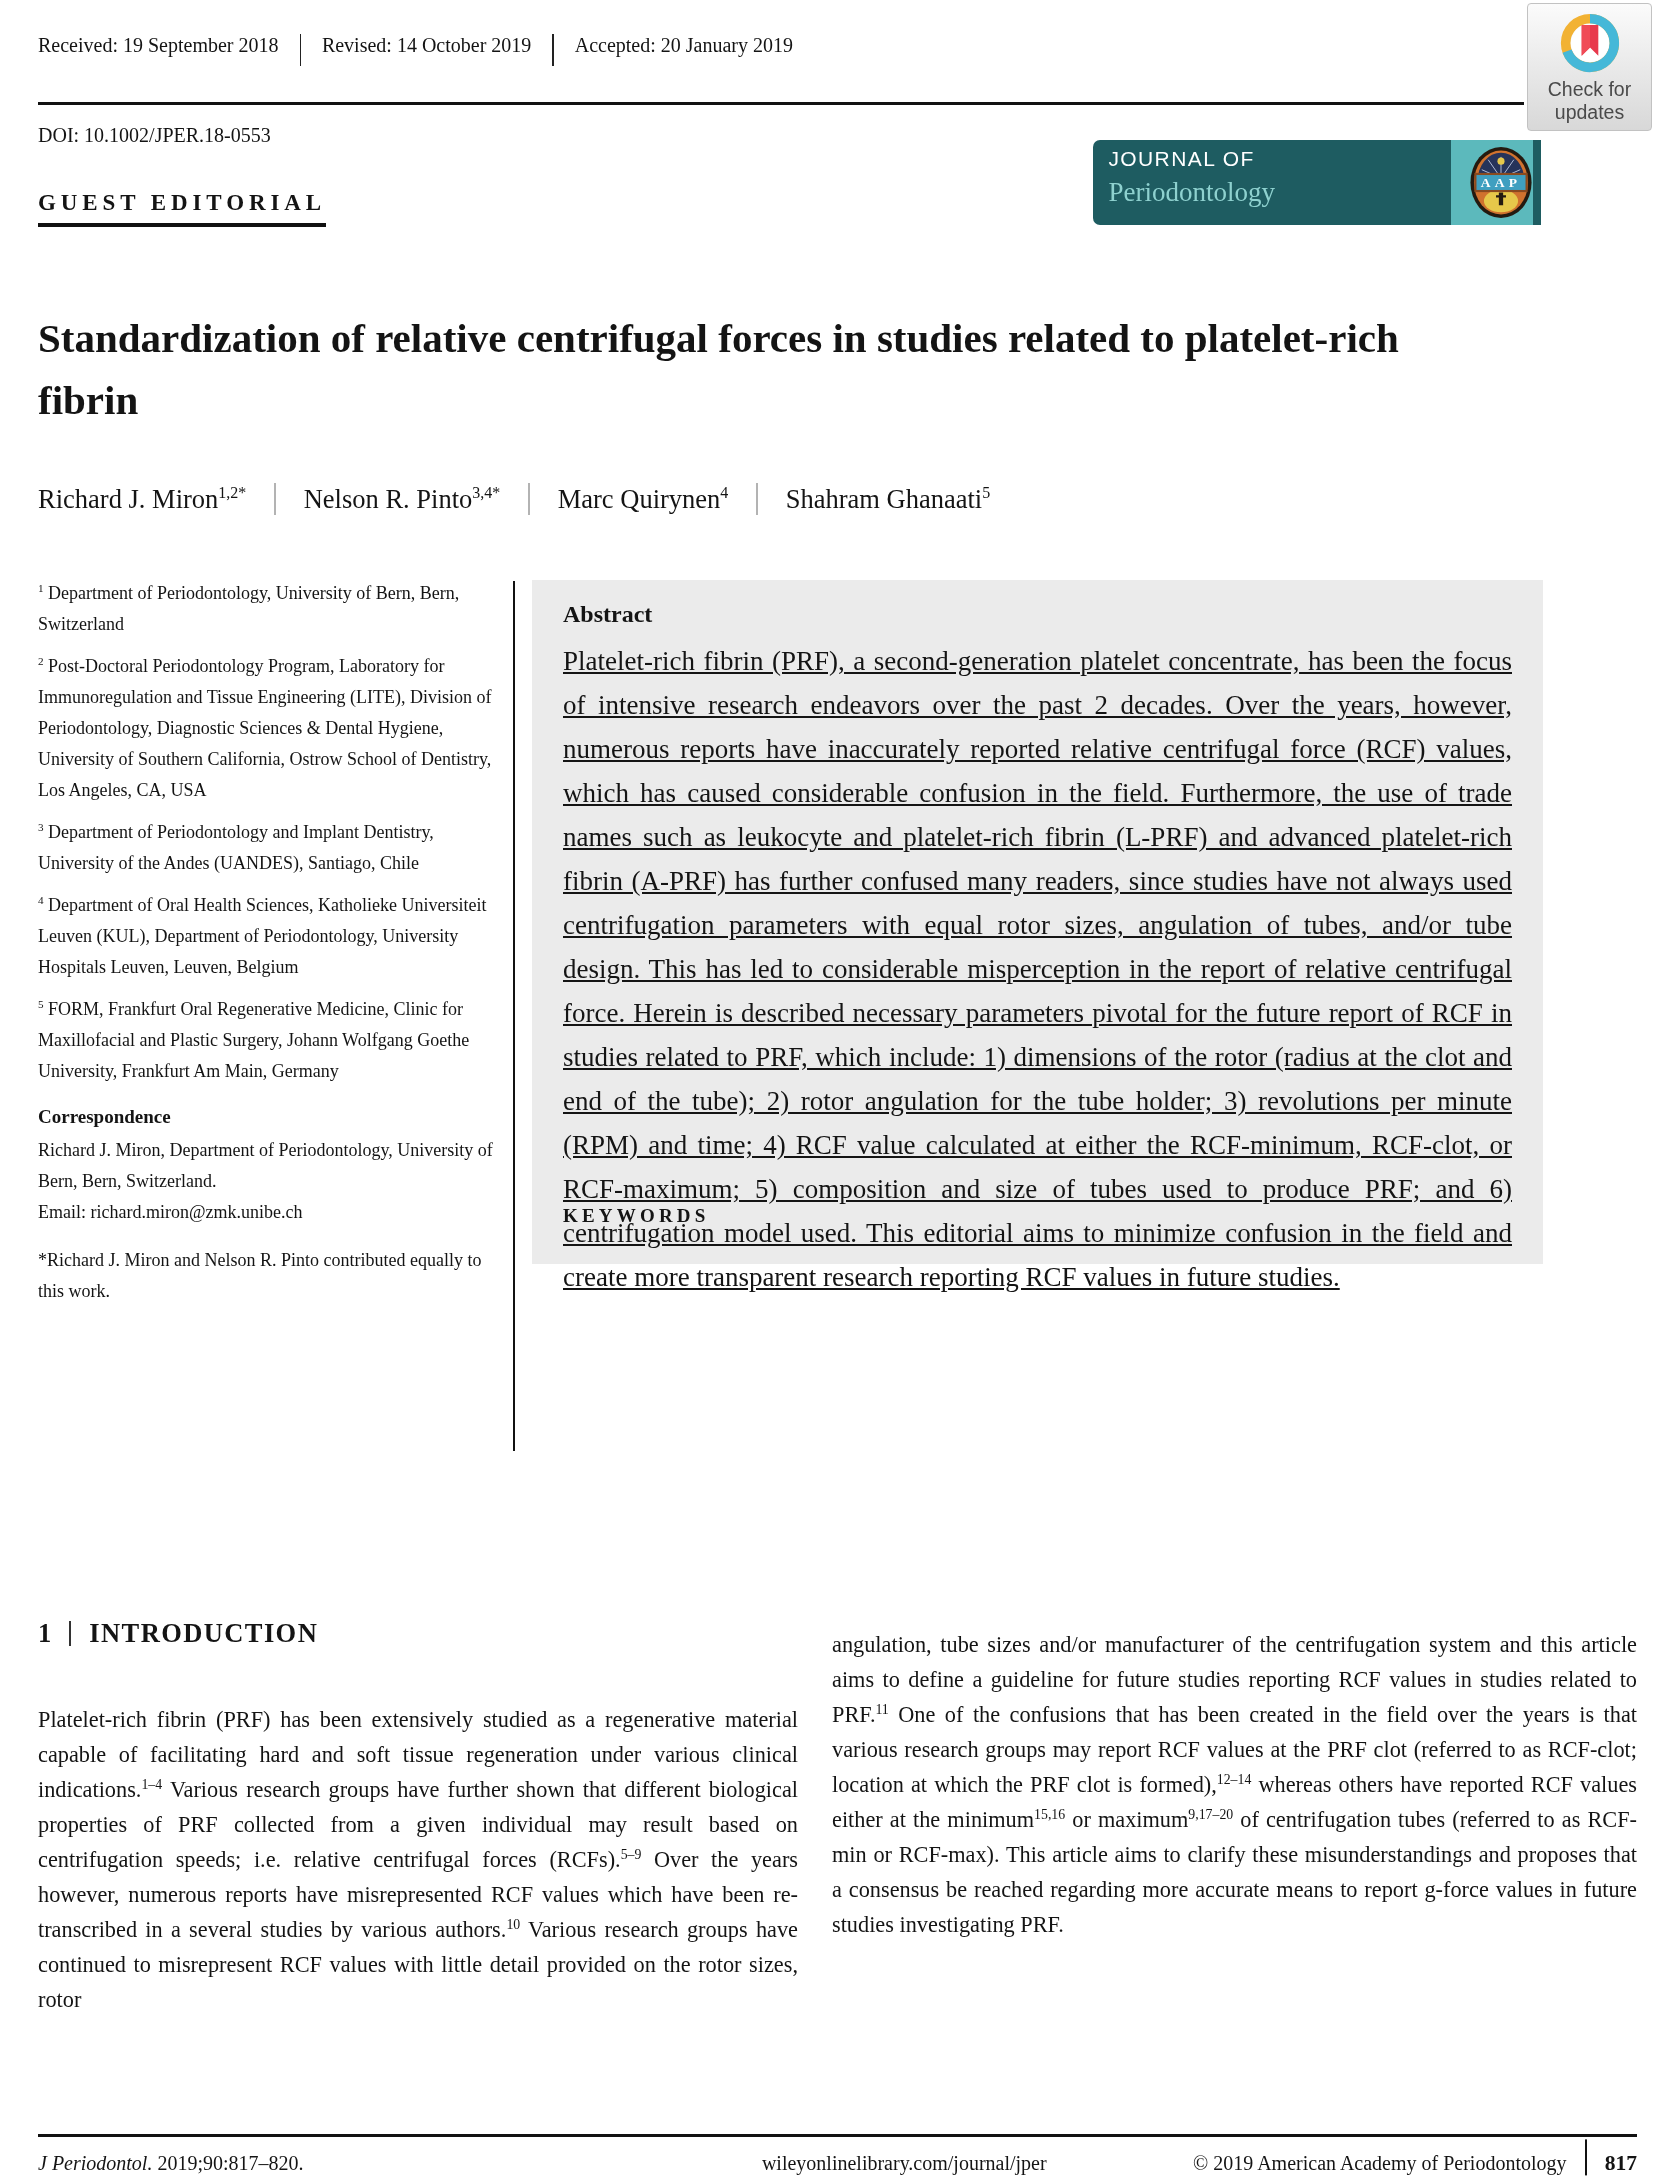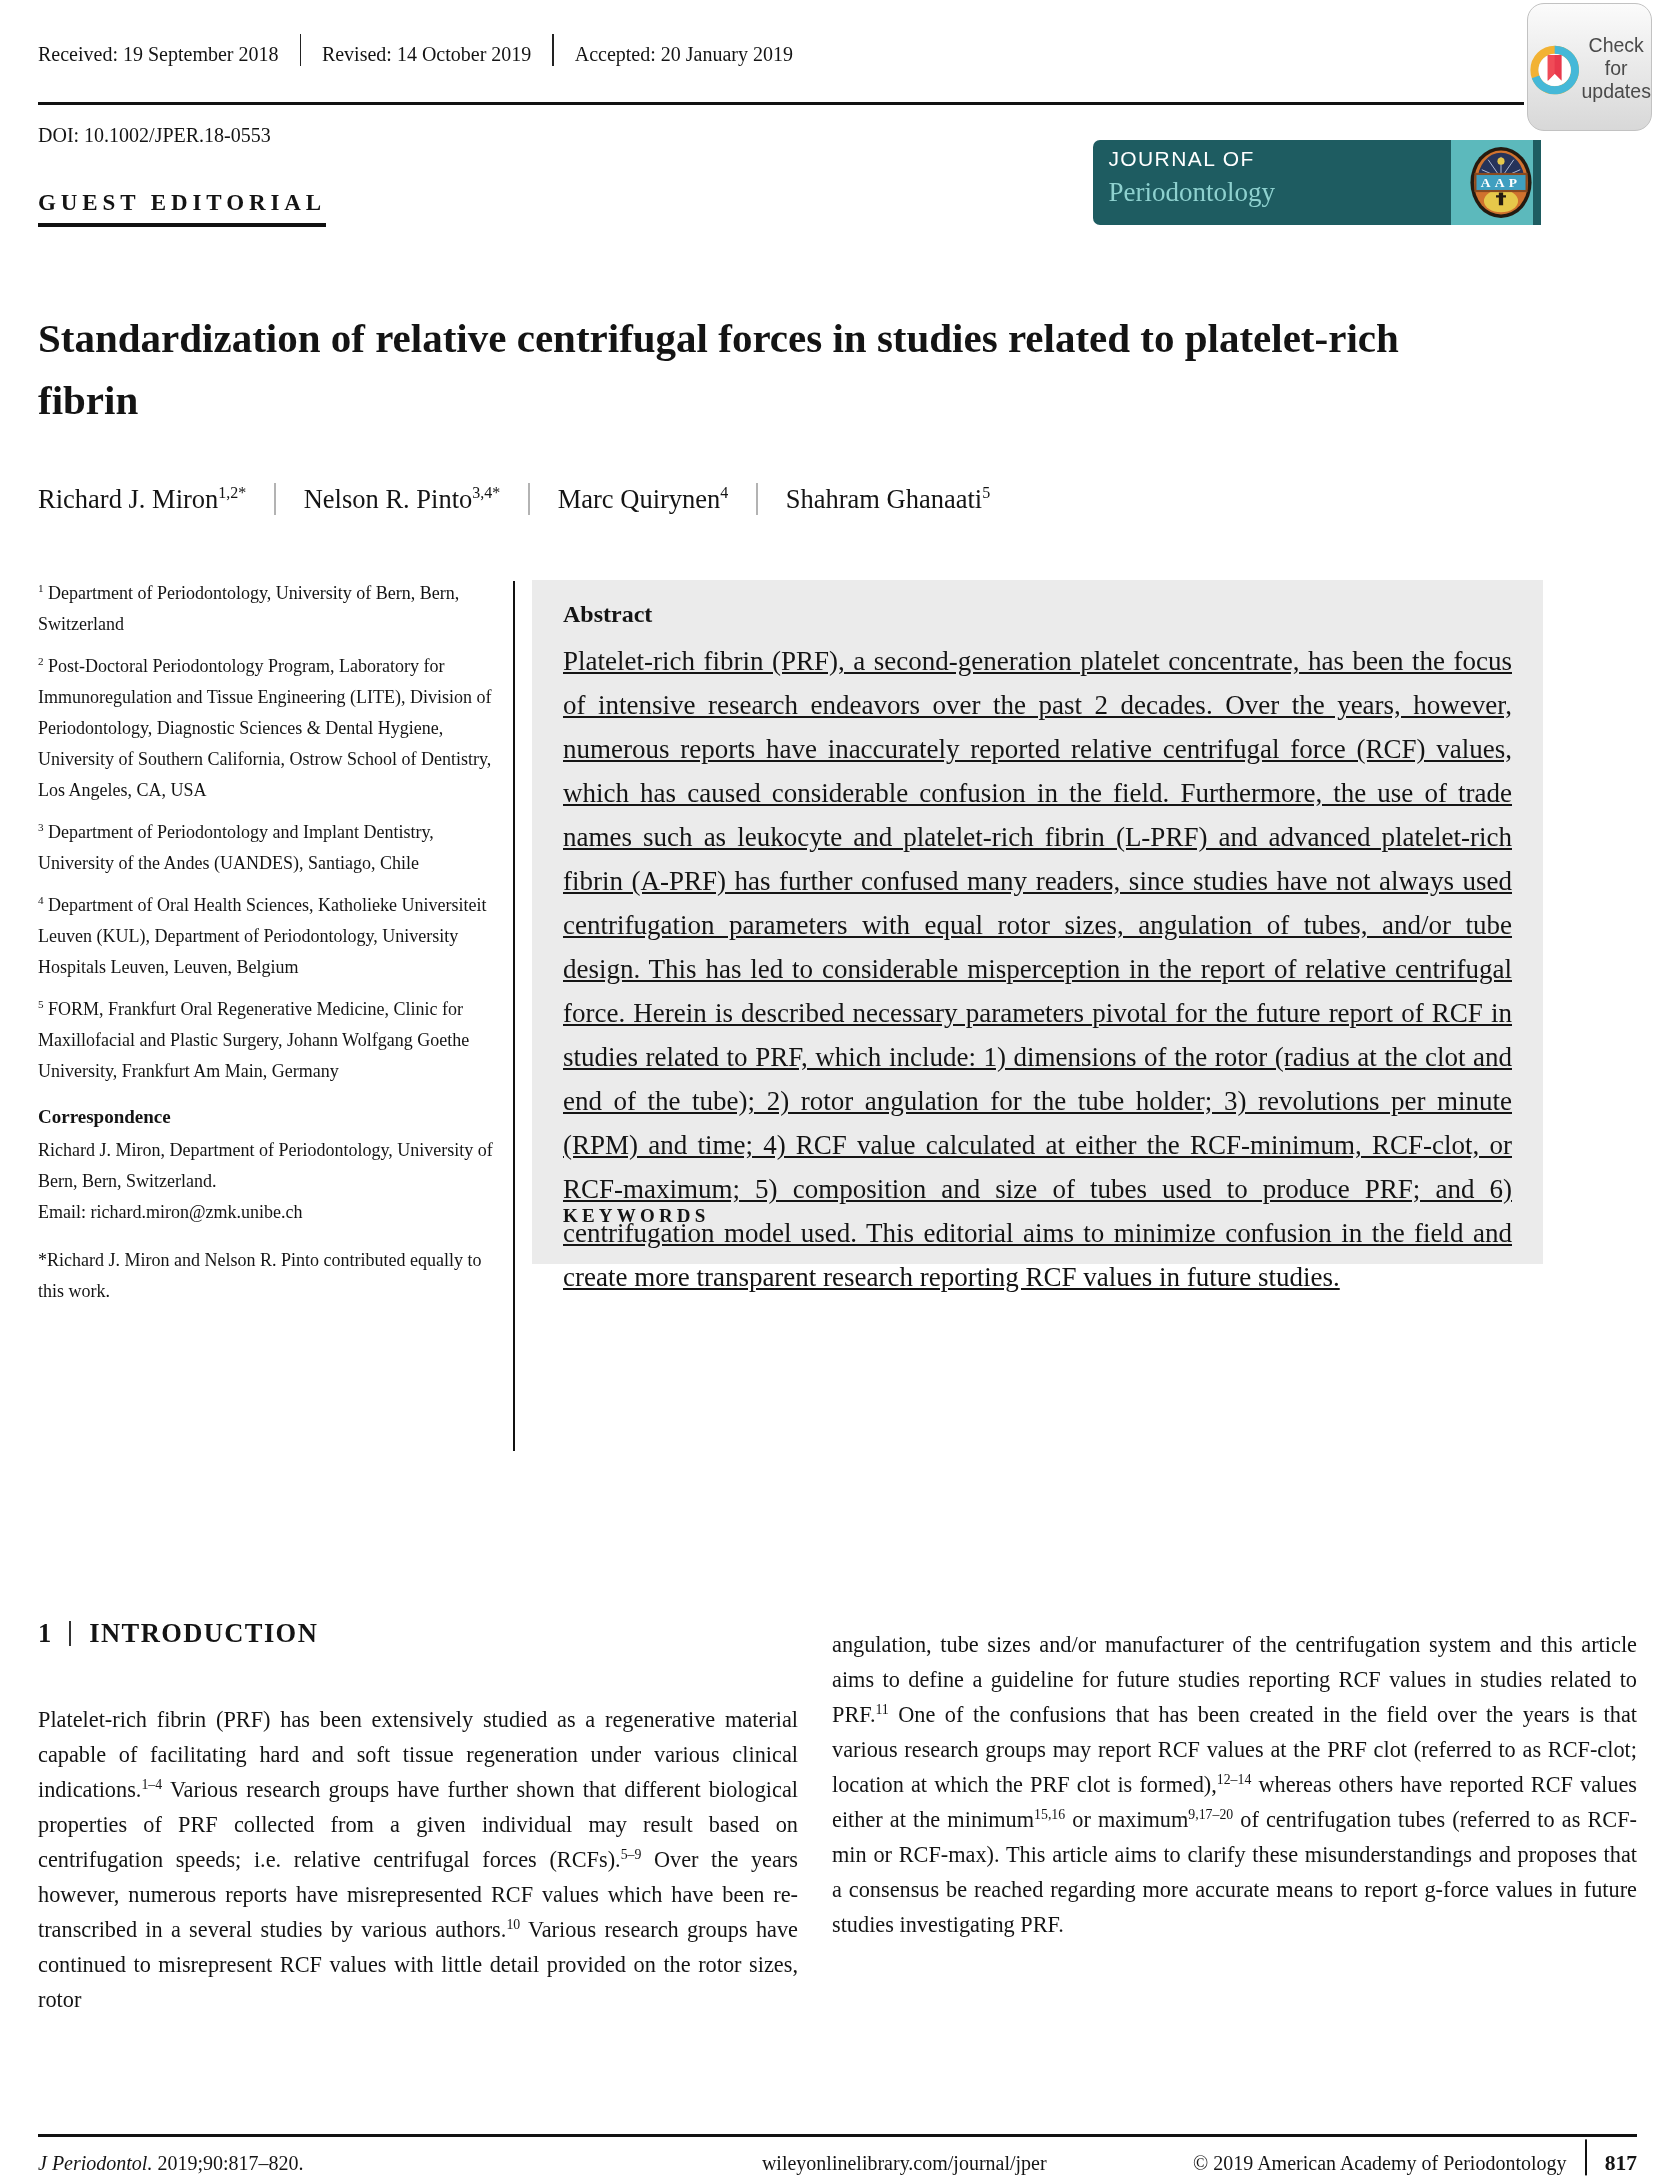--- a/index.html
+++ b/index.html
@@ -4,31 +4,31 @@
 <style>
   html,body{margin:0;padding:0;}
   body{
     width:1676px;height:2183px;position:relative;background:#ffffff;
     font-family:"Liberation Serif","DejaVu Serif",serif;color:var(--text,#141414);
     -webkit-font-smoothing:antialiased;
   }
   sup{font-size:0.62em;line-height:0;vertical-align:super;}
 
   
-  .meta-row{position:absolute;left:38px;top:34px;display:flex;align-items:flex-end;font-size:20px;}
+  .meta-row{position:absolute;left:38px;top:34px;display:flex;align-items:flex-start;font-size:20px;}
   .meta-sep{width:1.4px;height:32px;background:#222;margin:0 21px;}
   .meta-rule{position:absolute;left:38px;top:102px;width:1486px;height:2.8px;background:#111;}
   .doi{position:absolute;left:38px;top:124px;font-size:20px;}
   .guest-ed{position:absolute;left:38px;top:190px;font-size:23px;font-weight:bold;
     letter-spacing:4.9px;border-bottom:4.2px solid #111;padding-bottom:7px;}
 
   
   .check-badge{position:absolute;left:1527px;top:2.8px;width:123px;height:126px;
-    background:linear-gradient(#fbfbfb,#d8d8d8);border:1.4px solid #c2c2c2;border-radius:17px;
-    display:flex;flex-direction:row;align-items:center;justify-content:flex-start;cursor:pointer;}
+    background:linear-gradient(#fbfbfb,#d8d8d8);border:1.4px solid #c2c2c2;border-radius:4px;
+    display:flex;flex-direction:column;align-items:center;justify-content:flex-start;cursor:pointer;}
   .check-badge .ring{margin-top:7px;width:64px;height:64px;}
   .check-badge .cb-text{font-family:"Liberation Sans","DejaVu Sans",sans-serif;
     font-size:19.5px;line-height:23px;color:#4a4a4a;text-align:center;margin-top:2.8px;}
 
   
   .banner{position:absolute;left:1093px;top:140px;width:448px;height:85px;
     background:var(--banner_teal,#1e5c61);display:flex;border-radius:7px;}
   .banner-textwrap{flex:1;padding:7px 0 0 15.4px;}
   .banner-line1{font-family:"Liberation Sans","DejaVu Sans",sans-serif;color:#ffffff;
     font-size:21px;letter-spacing:1.4px;}

